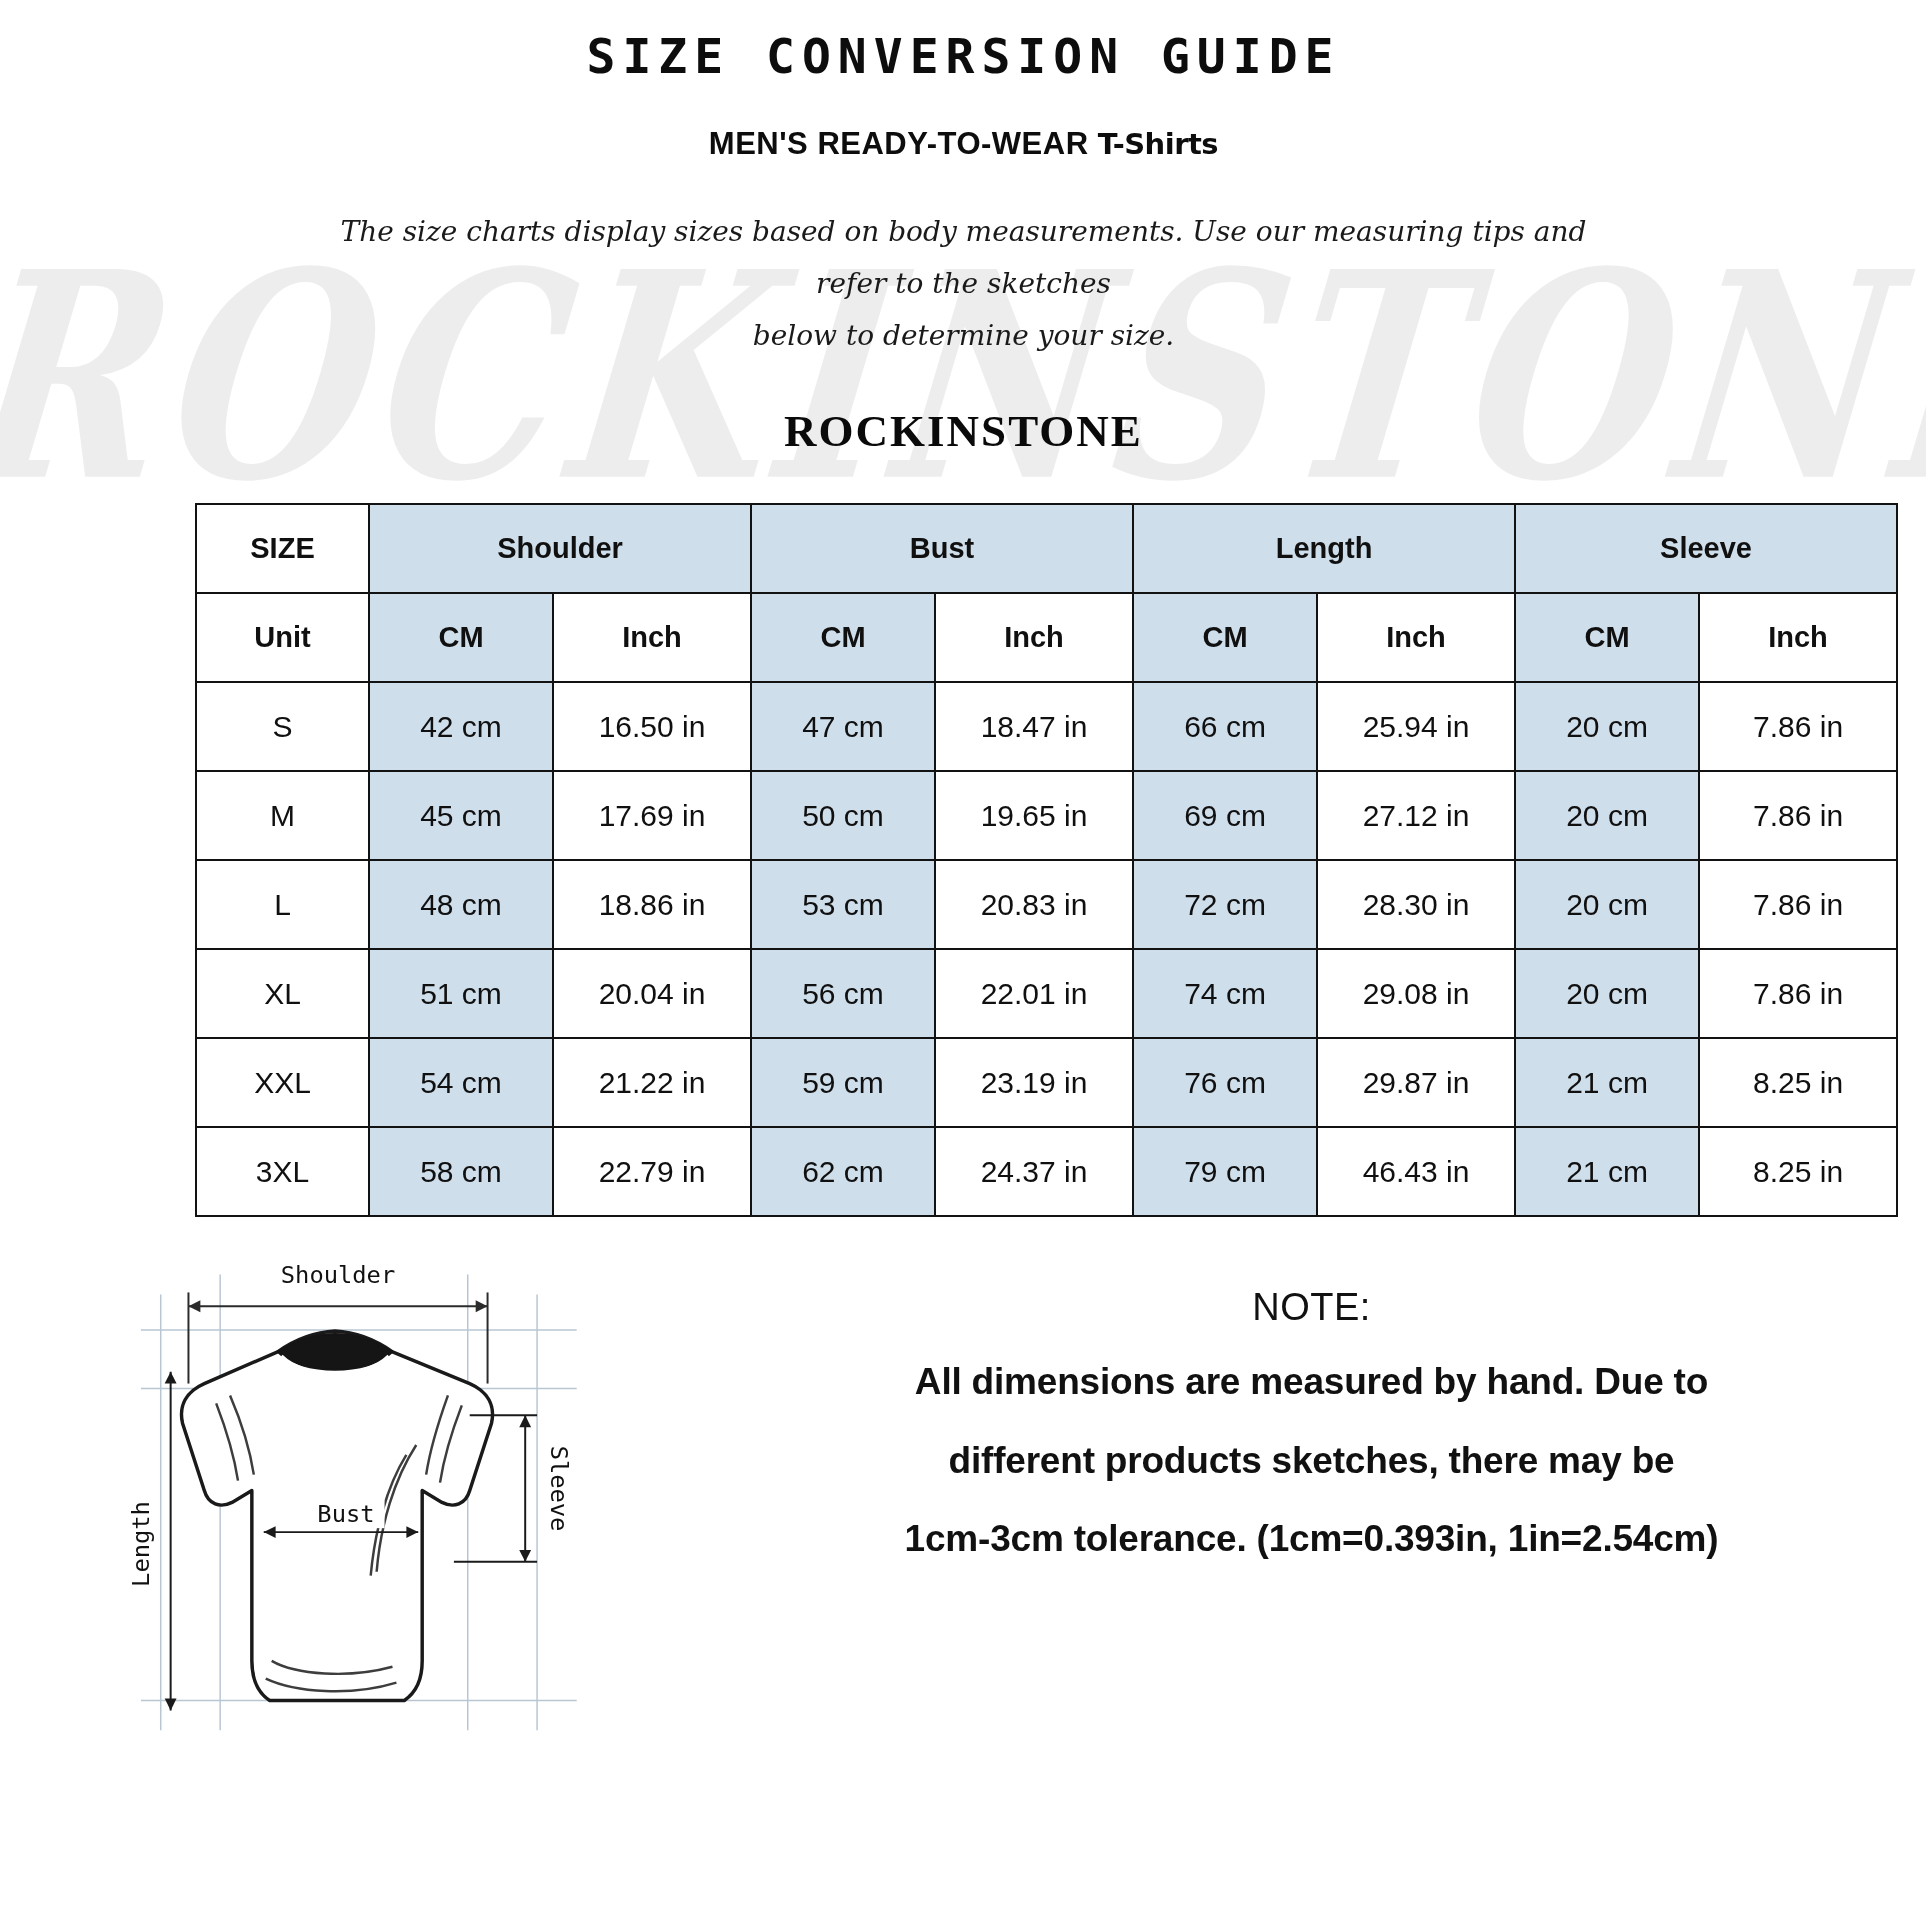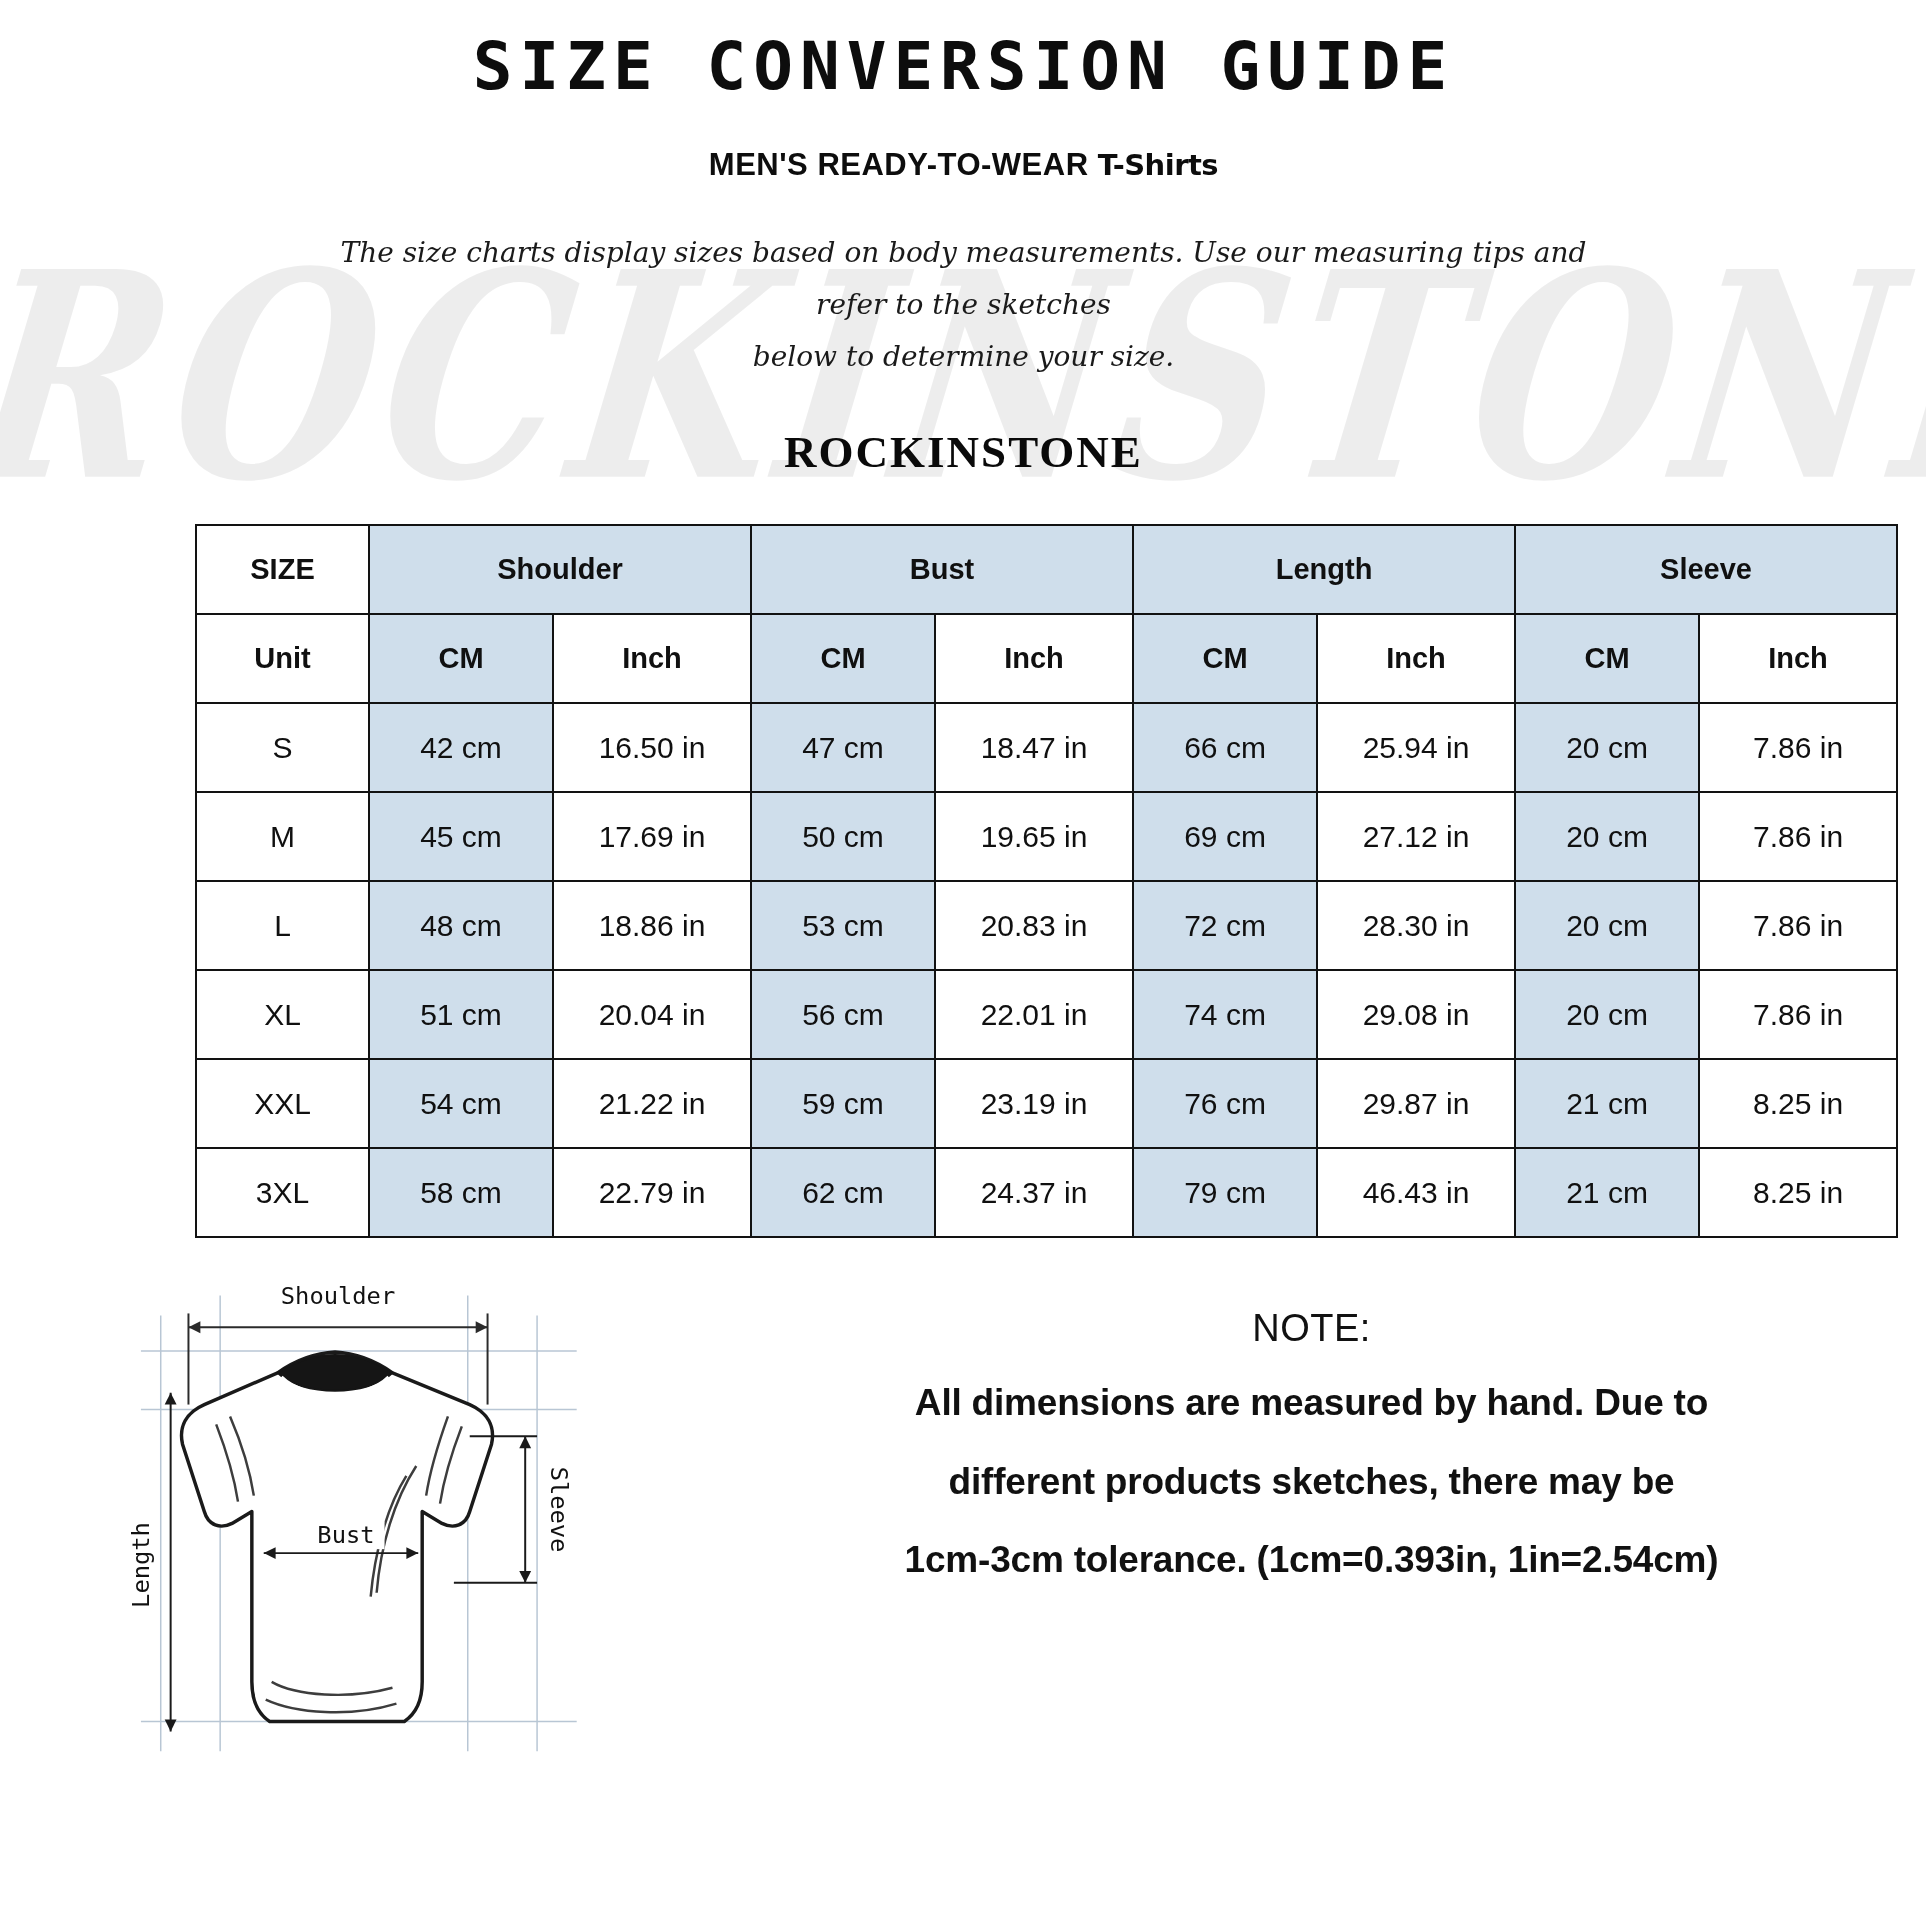--- a/index.html
+++ b/index.html
@@ -51,21 +51,21 @@
 
   
   .header {
     position: relative;
     z-index: 2;
     text-align: center;
     padding-top: 16px;
   }
   .main-title {
     font-family: "DejaVu Sans Mono", monospace;
-    font-size: 66px;
+    font-size: 48px;
     font-weight: 700;
     letter-spacing: 7px;
     margin: 0;
     padding-top: 12px;
     color: #0d0d0d;
   }
   .subtitle {
     margin: 0;
     padding-top: 42px;
     font-size: 31px;

